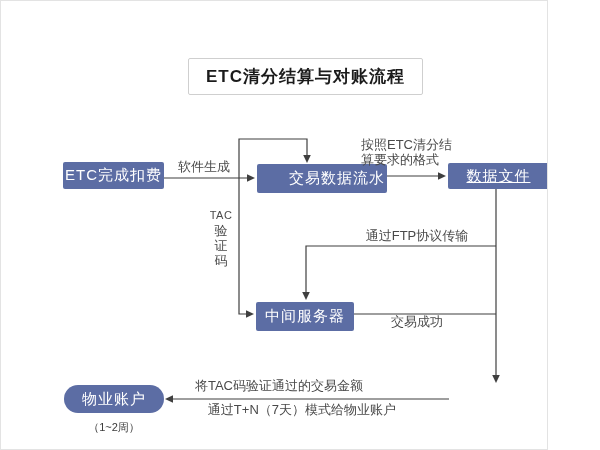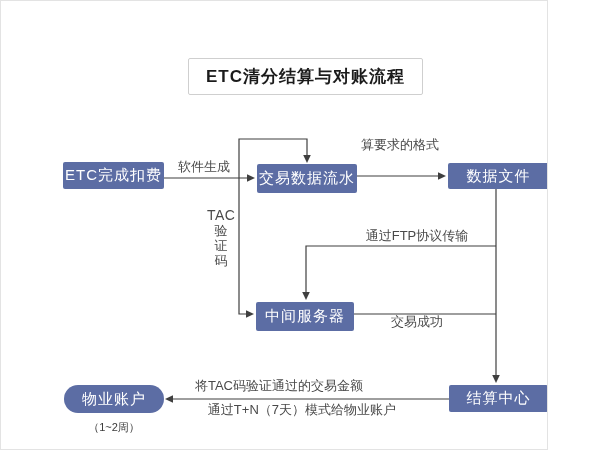--- a/index.html
+++ b/index.html
@@ -18,21 +18,21 @@
     display:flex;align-items:center;justify-content:center;
     background:#ffffff;border:1px solid #cfcfcf;border-radius:2px;
     font-size:17px;font-weight:bold;color:#1b1b1b;letter-spacing:1px;white-space:nowrap;
   }
   .edge-label{
     position:absolute;font-size:13px;color:var(--label-text,#4a4a4a);
     white-space:nowrap;line-height:15px;
   }
   .center{text-align:center;}
   .tac-label span{display:block;text-align:center;line-height:15px;}
-  .tac-label .latin{font-size:14px;letter-spacing:0.5px;}
+  .tac-label .latin{font-size:11px;letter-spacing:0.5px;}
   .fmt-label span{display:block;}
   .note{position:absolute;font-size:11px;color:#3a3a3a;text-align:center;white-space:nowrap;}
   polyline{fill:none;stroke:var(--line,#3f3f3f);stroke-width:1.2;}
   polygon{fill:var(--line,#3f3f3f);}
 </style>
 </head>
 <body>
 
 <div id="canvas">
 
@@ -56,31 +56,31 @@
 
     <polyline points="353,313 495,313"></polyline>
 
     <polyline points="448,398 172,398"></polyline>
     <polygon points="164,398 172,394.2 172,401.8"></polygon>
   </svg>
 
   <div class="title-box">ETC清分结算与对账流程</div>
 
   <div class="node" style="left:62px;top:161px;width:101px;height:27px;">ETC完成扣费</div>
-  <div class="node" style="left:256px;top:163px;width:100px;height:29px;">交易数据流水</div>
-  <div class="node" style="left:447px;top:162px;width:101px;height:26px;">数据文件</div>
+  <div class="node" style="left:256px;top:163px;width:100px;height:29px;padding-left:30px;">交易数据流水</div>
+  <div class="node" style="left:447px;top:162px;width:101px;height:26px;text-decoration:underline;">数据文件</div>
   <div class="node" style="left:255px;top:301px;width:98px;height:29px;">中间服务器</div>
-  <div class="node" style="left:448px;top:384px;width:99px;height:27px;">结算中心</div>
   <div class="node" style="left:63px;top:384px;width:100px;height:28px;border-radius:14px;">物业账户</div>
 
   <div class="note" style="left:63px;top:419px;width:100px;">（1~2周）</div>
 
   <div class="edge-label center" style="left:170px;top:158px;width:66px;">软件生成</div>
 
   <div class="edge-label fmt-label" style="left:360px;top:136px;">
+    <span>按照ETC清分结</span>
     <span>算要求的格式</span>
   </div>
 
   <div class="edge-label tac-label" style="left:206px;top:207px;width:28px;">
     <span class="latin">TAC</span>
     <span>验</span>
     <span>证</span>
     <span>码</span>
   </div>
 

